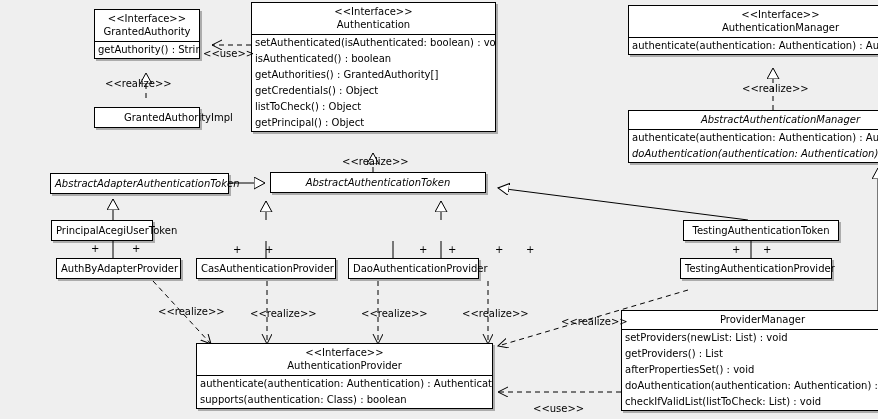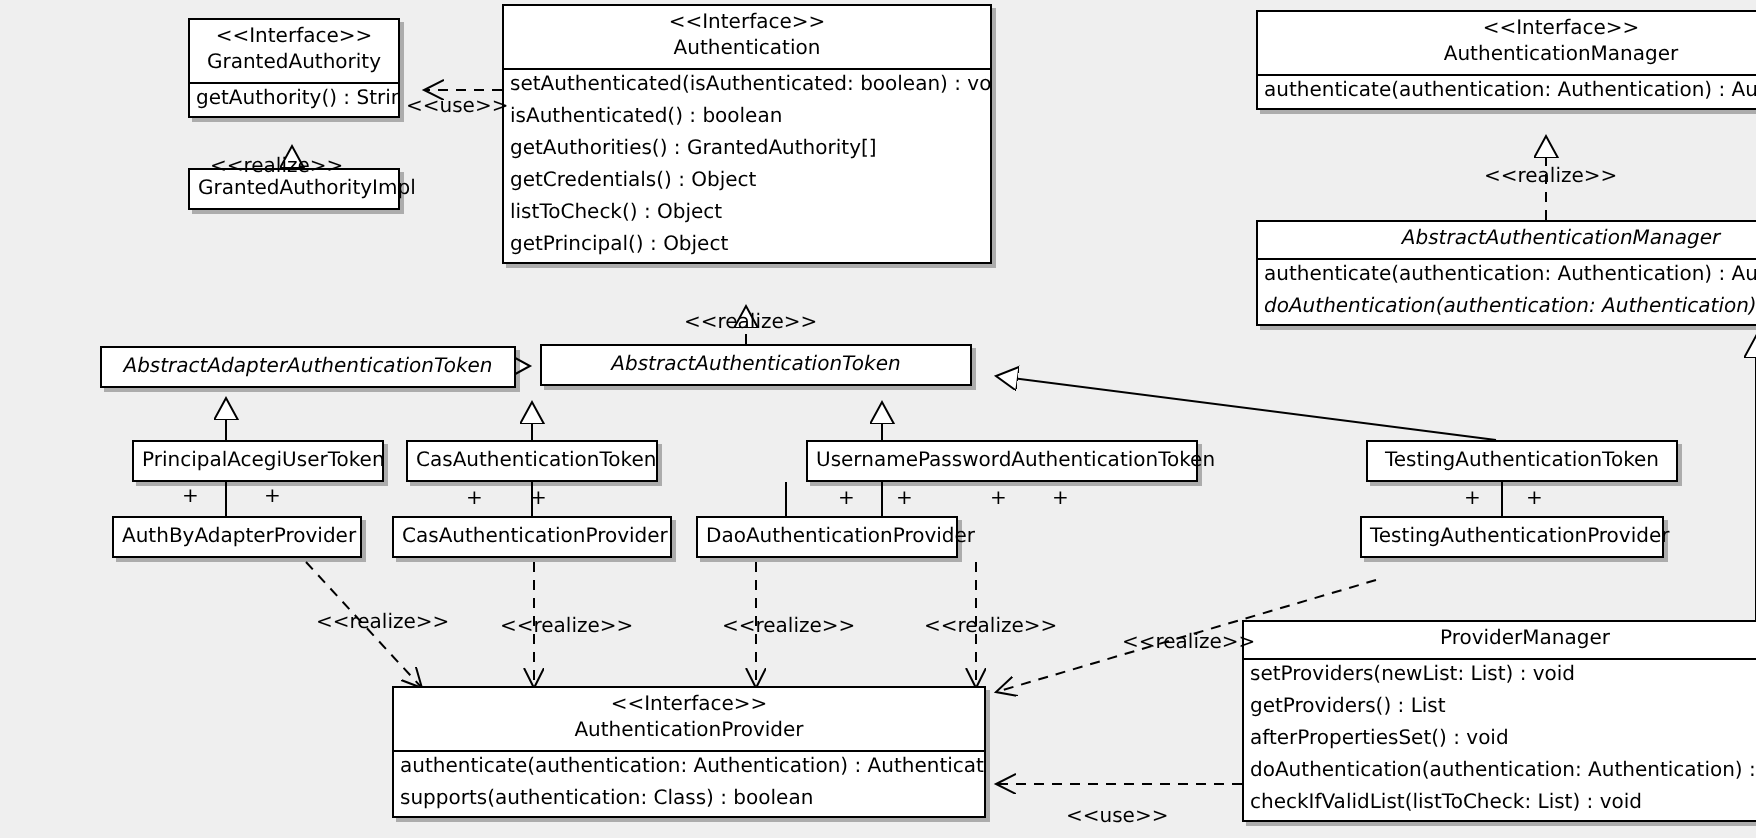--- a/index.html
+++ b/index.html
@@ -135,21 +135,21 @@
   <div class="uclass" style="left:46px; top:9px; width:106px;">
     <div class="hdr">
       <span class="stereo">&lt;&lt;Interface&gt;&gt;</span>
       <span class="cname">GrantedAuthority</span>
     </div>
     <div class="ops sep">
       <div class="op">getAuthority() : String</div>
     </div>
   </div>
 
-  <div class="uclass compact" style="left:46px; top:84px; width:106px;">
+  <div class="uclass compact" style="left:46px; top:107px; width:106px;padding-left:25px;">
     <div class="hdr">
       <span class="cname">GrantedAuthorityImpl</span>
     </div>
   </div>
 
   <div class="uclass" style="left:203px; top:2px; width:245px;">
     <div class="hdr">
       <span class="stereo">&lt;&lt;Interface&gt;&gt;</span>
       <span class="cname">Authentication</span>
     </div>
@@ -176,49 +176,39 @@
   <div class="uclass" style="left:580px; top:110px; width:305px;">
     <div class="hdr">
       <span class="cname abstract">AbstractAuthenticationManager</span>
     </div>
     <div class="ops sep">
       <div class="op">authenticate(authentication: Authentication) : Authentication</div>
       <div class="op abstract">doAuthentication(authentication: Authentication) : Authentication</div>
     </div>
   </div>
 
-  <div class="uclass compact" style="left:2px; top:173px; width:208px;">
+  <div class="uclass compact" style="left:2px; top:173px; width:179px;">
     <div class="hdr">
       <span class="cname abstract">AbstractAdapterAuthenticationToken</span>
     </div>
   </div>
 
   <div class="uclass compact" style="left:222px; top:172px; width:216px;">
     <div class="hdr">
       <span class="cname abstract">AbstractAuthenticationToken</span>
     </div>
   </div>
 
-  <div class="uclass compact" style="left:18px; top:220px; width:126px;">
+  <div class="uclass compact" style="left:3px; top:220px; width:102px;">
     <div class="hdr">
       <span class="cname">PrincipalAcegiUserToken</span>
     </div>
   </div>
 
-  <div class="uclass compact" style="left:155px; top:220px; width:126px;">
-    <div class="hdr">
-      <span class="cname">CasAuthenticationToken</span>
-    </div>
-  </div>
-
-  <div class="uclass compact" style="left:355px; top:220px; width:196px;">
-    <div class="hdr">
-      <span class="cname">UsernamePasswordAuthenticationToken</span>
-    </div>
-  </div>
+
 
   <div class="uclass compact" style="left:635px; top:220px; width:156px;">
     <div class="hdr">
       <span class="cname">TestingAuthenticationToken</span>
     </div>
   </div>
 
   <div class="uclass compact" style="left:8px; top:258px; width:125px;">
     <div class="hdr">
       <span class="cname">AuthByAdapterProvider</span>

